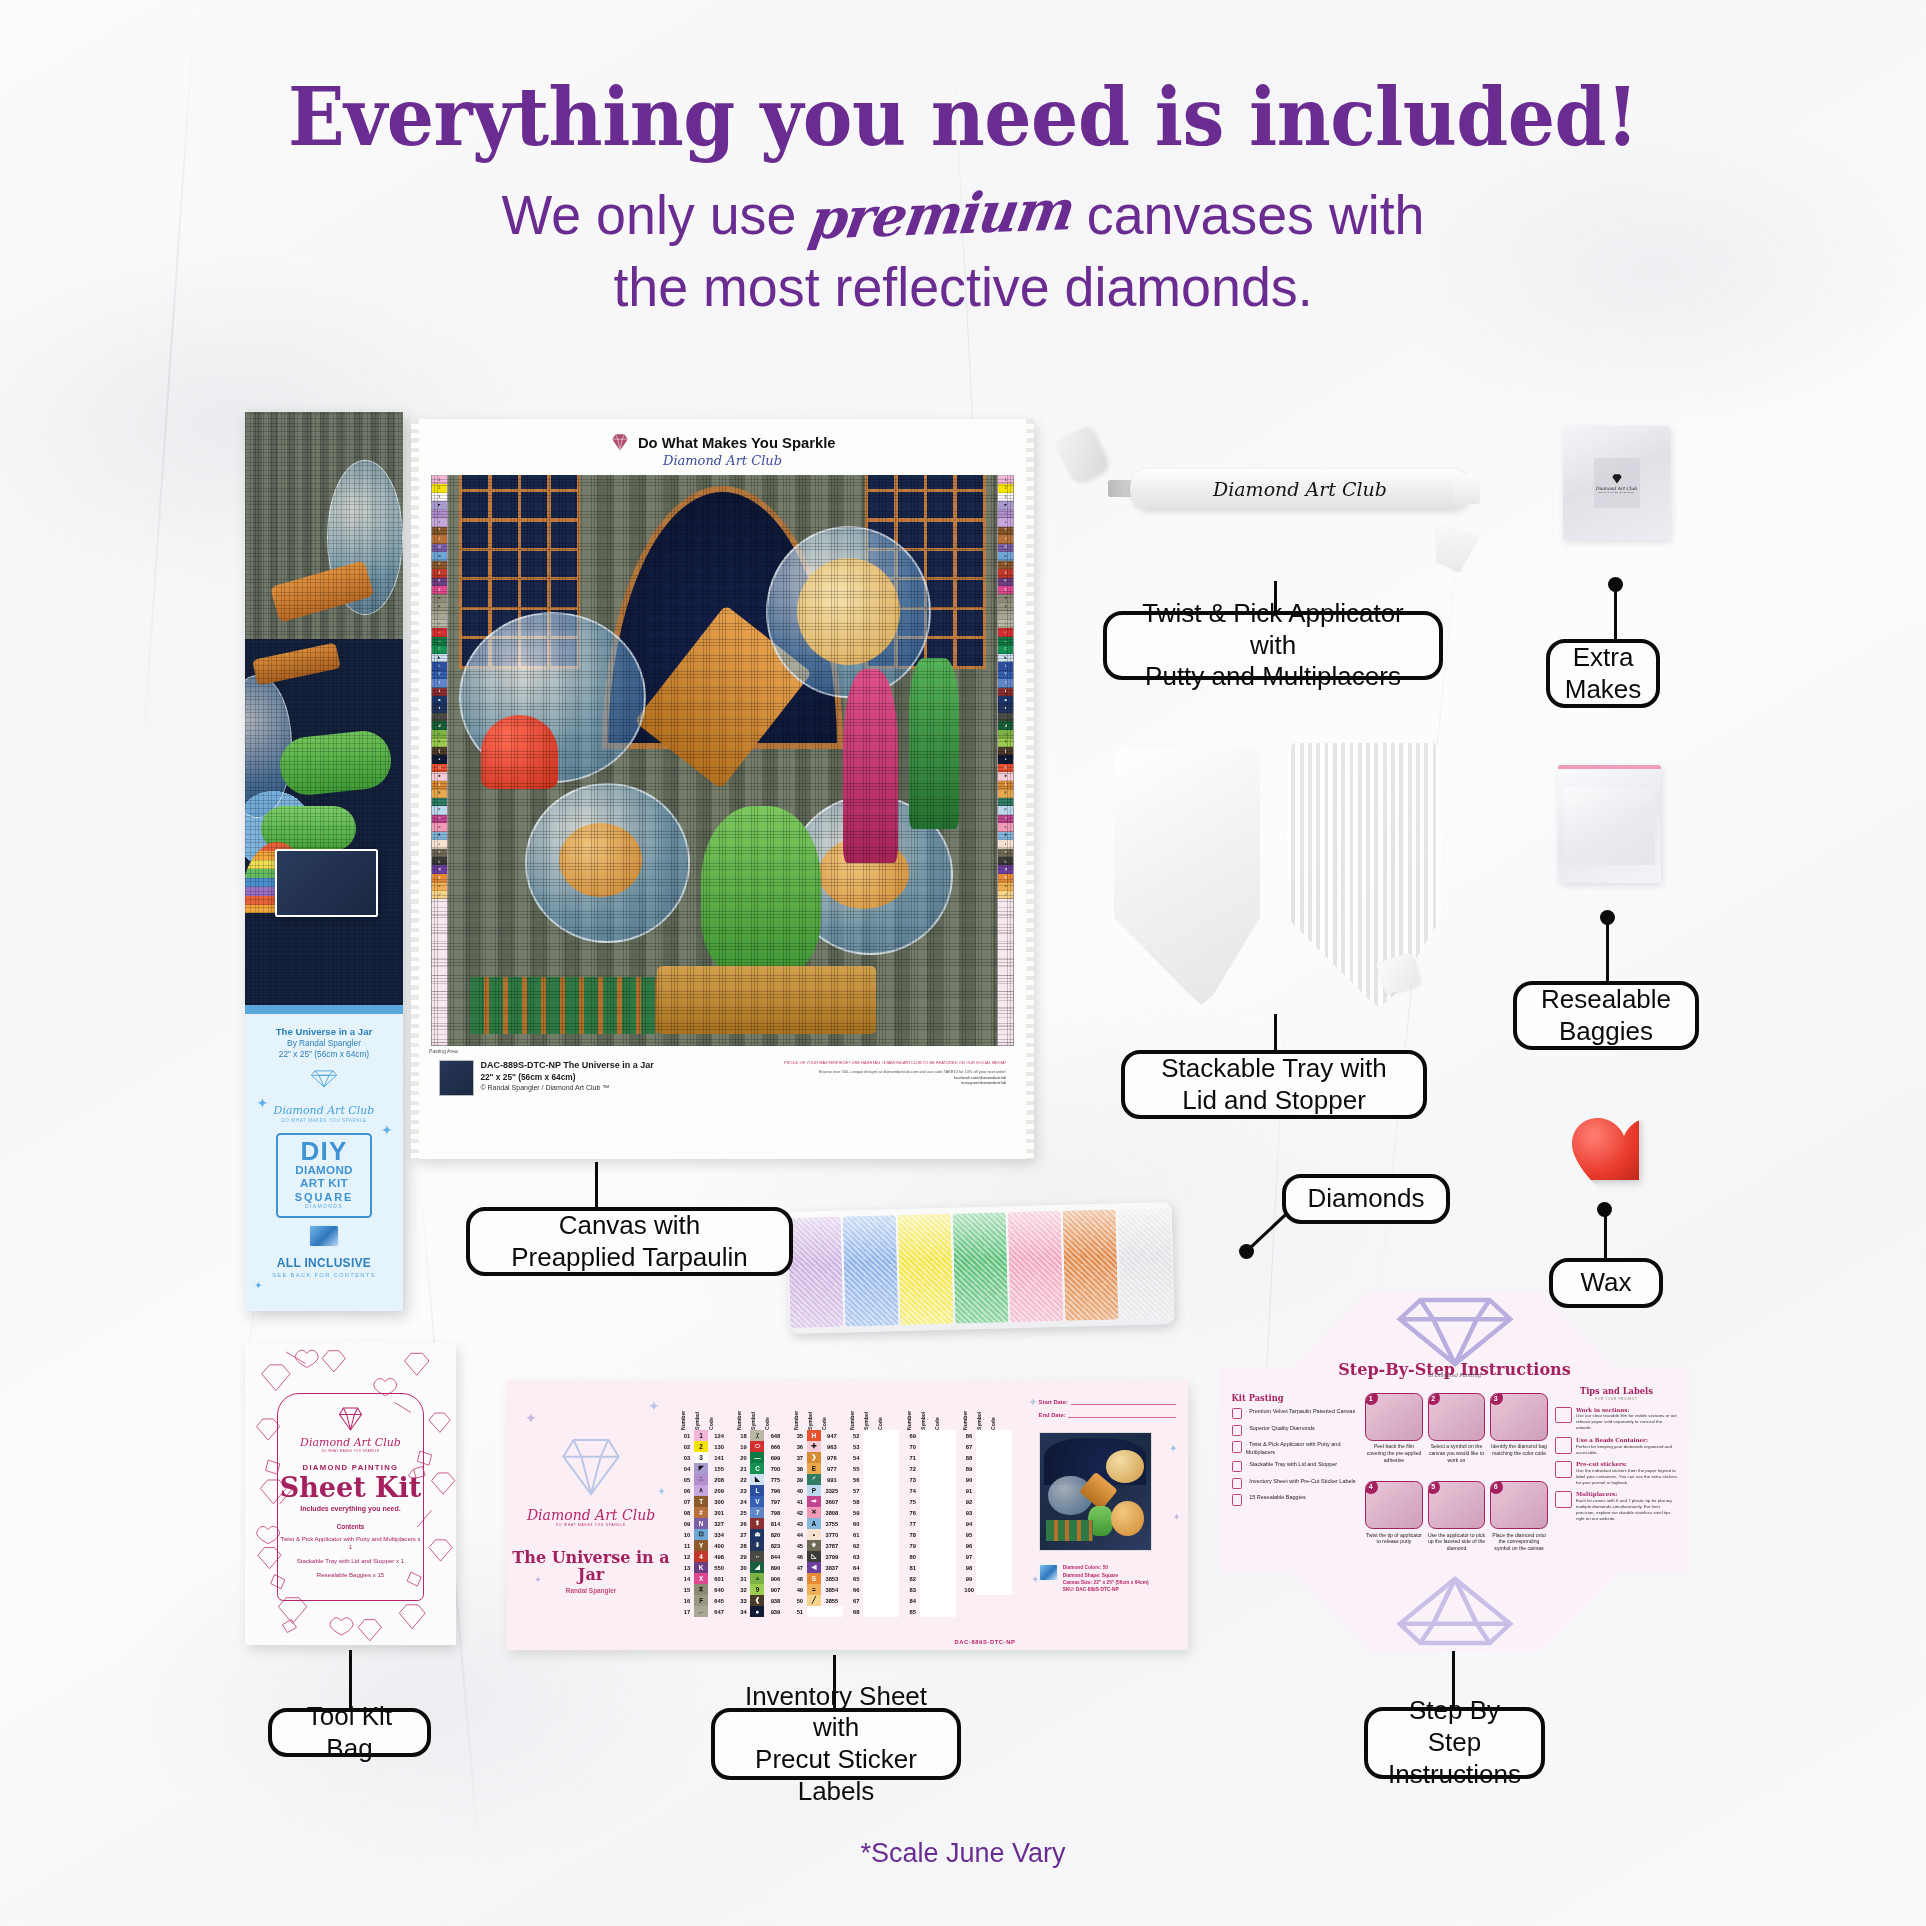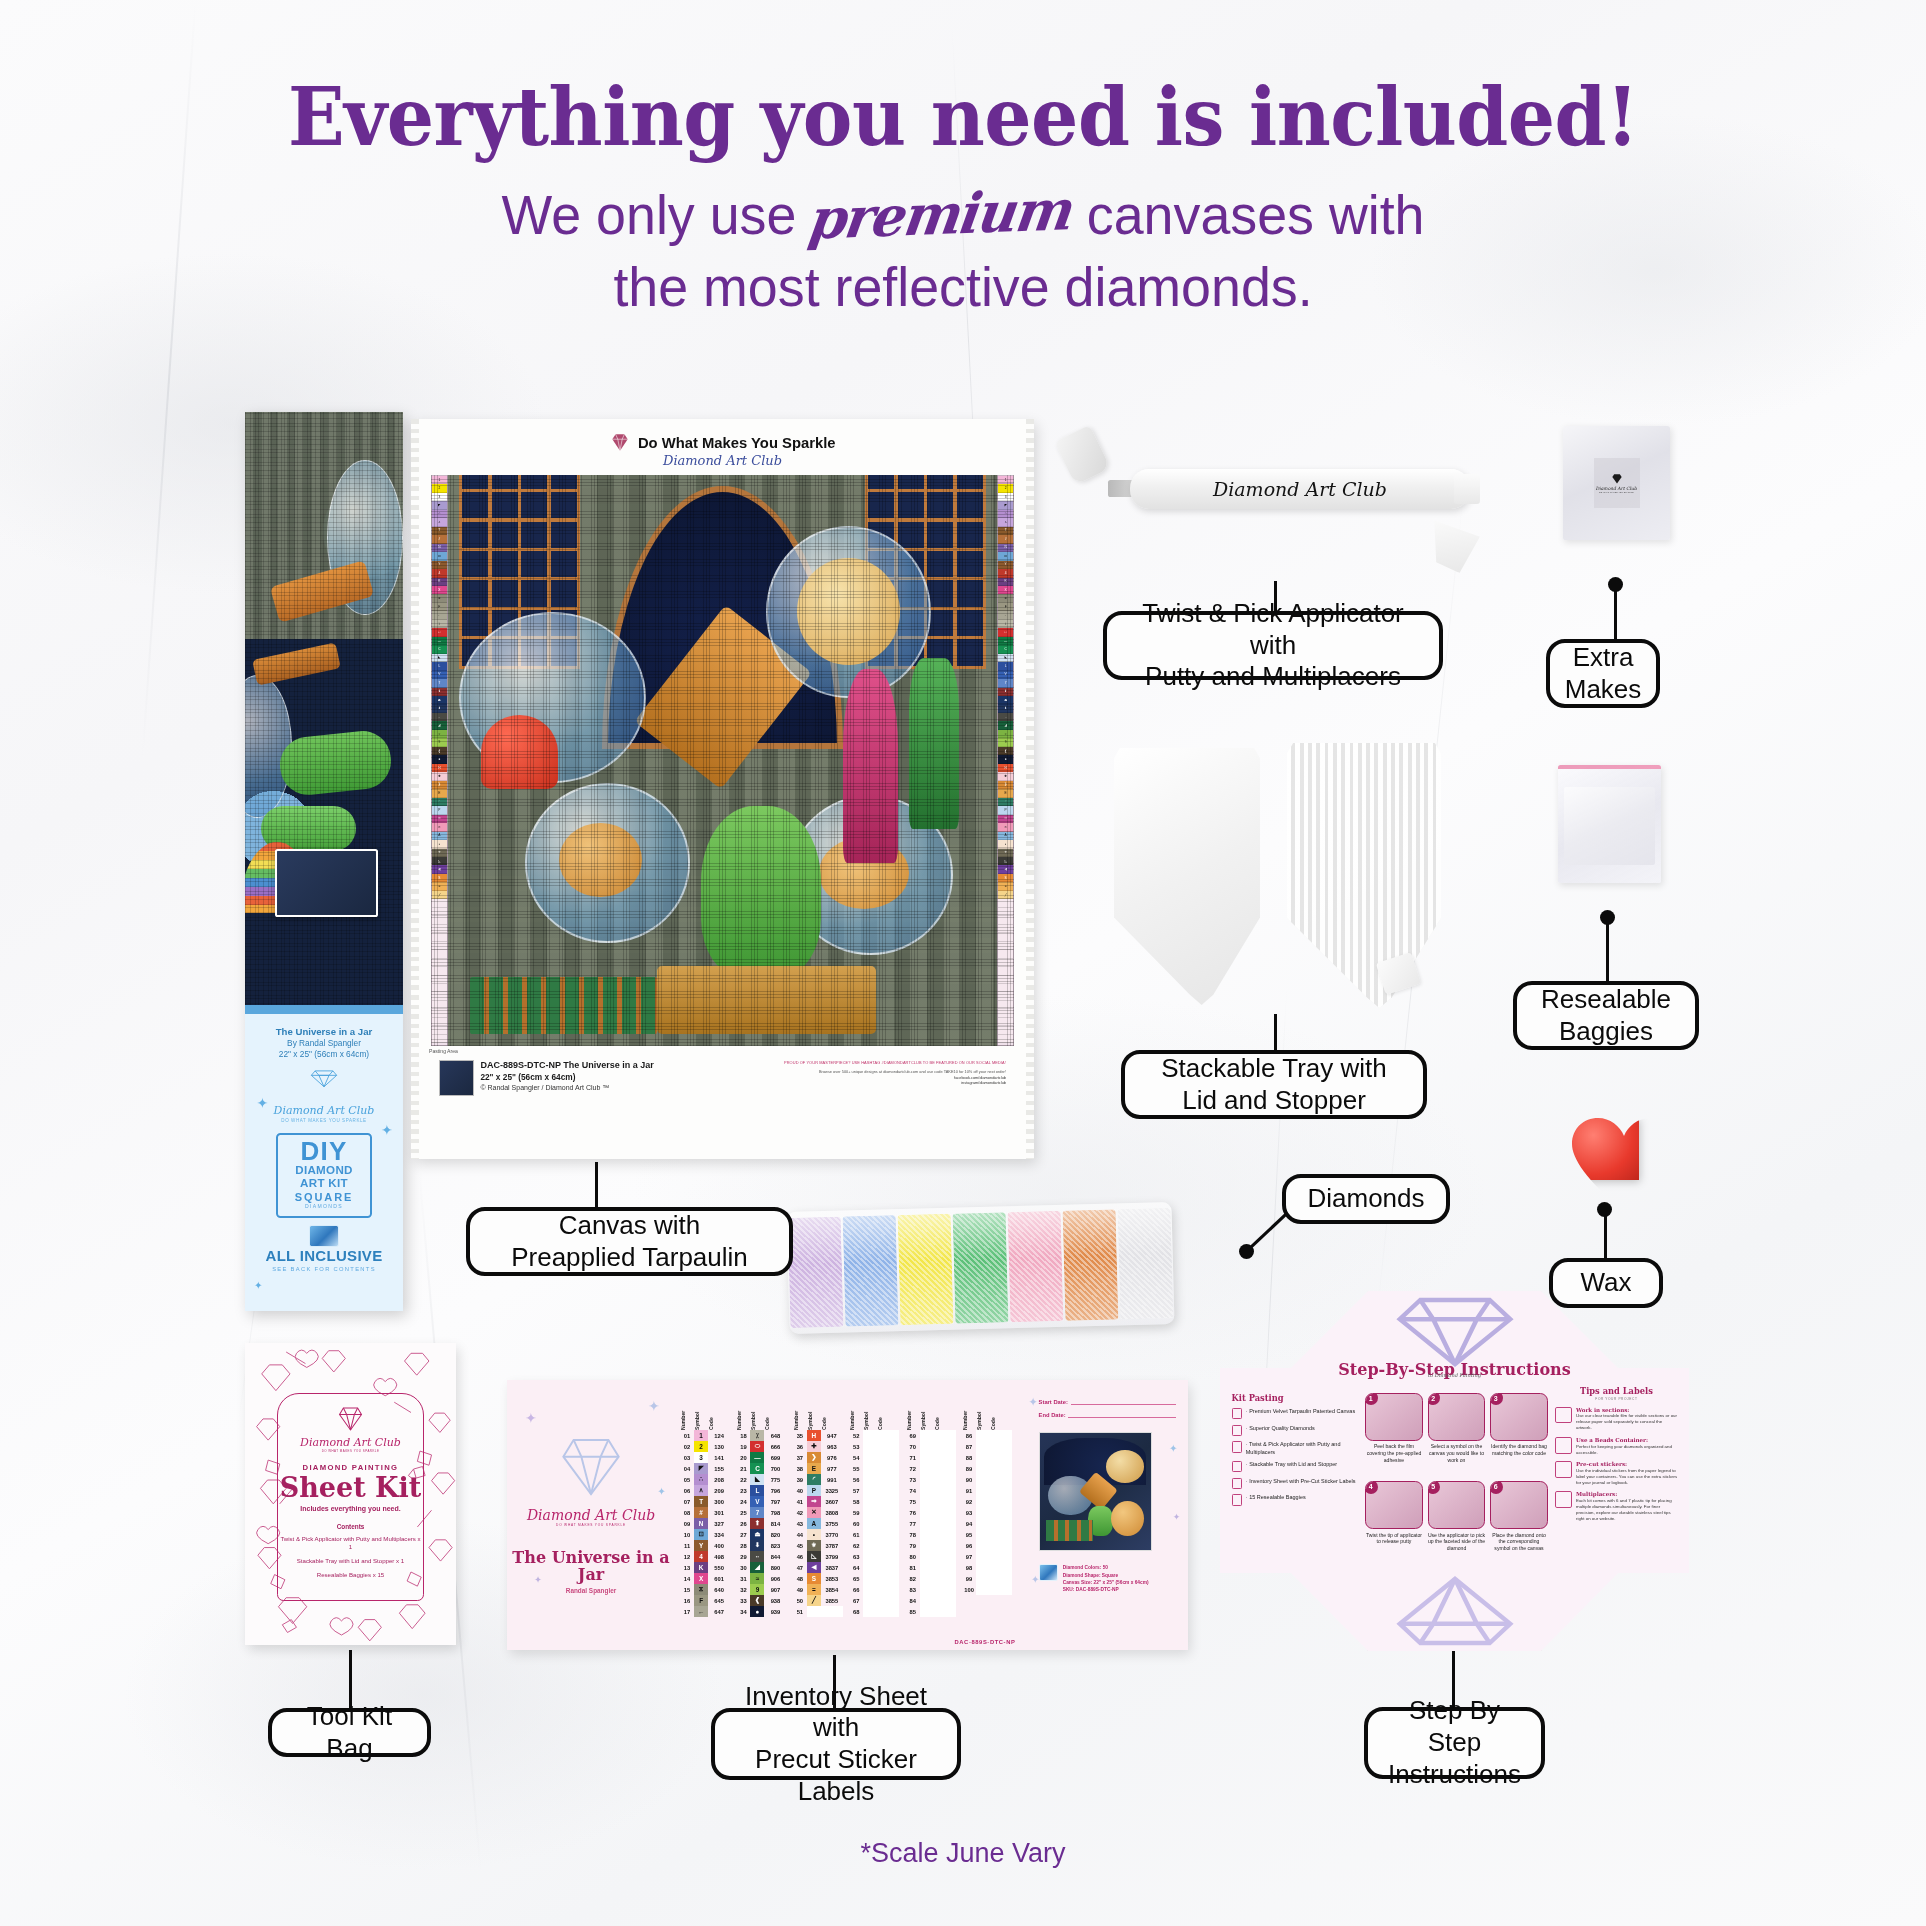--- a/index.html
+++ b/index.html
@@ -91,21 +91,21 @@
   .pkg-dim { font-size:8.3px; color:#2e7fb8; margin-top:1.3px; }
   .pkg-dac { font-family:"DejaVu Serif", serif; font-style:italic; font-size:11px; color:#49a2dc; margin-top:14px; }
   .pkg-dac-sub { font-size:4.5px; letter-spacing:0.6px; color:#67b3e4; margin-top:0.6px; }
   .diy-box { margin:10.3px auto 0; width:96px; border:2.6px solid #3f93d4; border-radius:4.5px; padding:5.1px 0 6.4px; }
   .diy { font-size:26px; font-weight:800; color:#3f93d4; letter-spacing:1.3px; line-height:.92; }
   .diy2 { font-size:11.6px; font-weight:800; color:#3f93d4; letter-spacing:0.3px; line-height:1.05; }
   .sq { font-size:11px; font-weight:800; color:#3f93d4; letter-spacing:1.9px; margin-top:2.6px; }
   .sqs { font-size:5.1px; color:#5fa9e0; letter-spacing:1.3px; }
   .gemchip { margin:7.7px auto 0; width:29.5px; height:22px; border-radius:2.6px;
       background:linear-gradient(135deg,#6fb6e8,#2f77bd 55%,#bcdcf5); border:1.9px solid #d8ecfa; }
-  .allinc { font-size:15px; font-weight:800; color:#2d80bd; letter-spacing:0.3px; }
+  .allinc { font-size:12px; font-weight:800; color:#2d80bd; letter-spacing:0.3px; margin-top:9px; }
   .allinc2 { font-size:5.8px; color:#5fa9e0; letter-spacing:1.3px; margin-top:1.9px; }
   .spark { position:absolute; color:#63b0e4; font-size:14px; }
 
   
   .canvas-wrap { position:absolute; left:411px; top:419px; width:623px; height:740px;
       background:#fdfdfc; box-shadow:3.2px 4.5px 13px rgba(0,0,0,.15); padding:10.3px 9px 6.4px; }
   .canvas-wrap::before, .canvas-wrap::after {
       content:""; position:absolute; top:0; width:8.3px; height:100%;
       background:repeating-linear-gradient(180deg, #e9e9e6 0 4.5px, #fdfdfc 4.5px 9.6px); }
   .canvas-wrap::before { left:0; } .canvas-wrap::after { right:0; }

